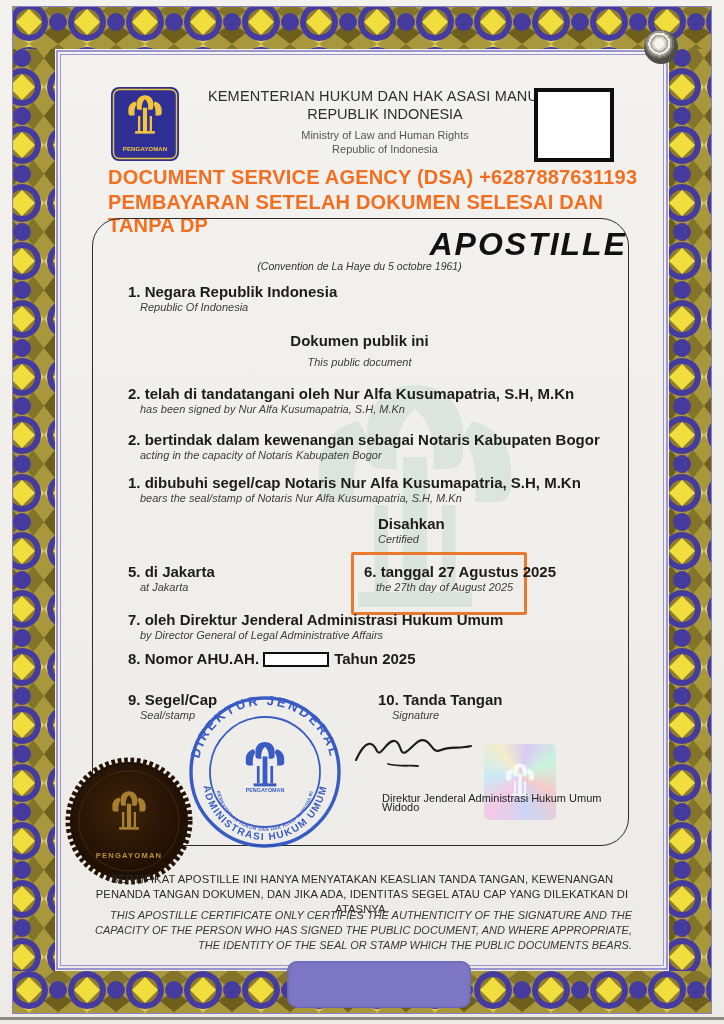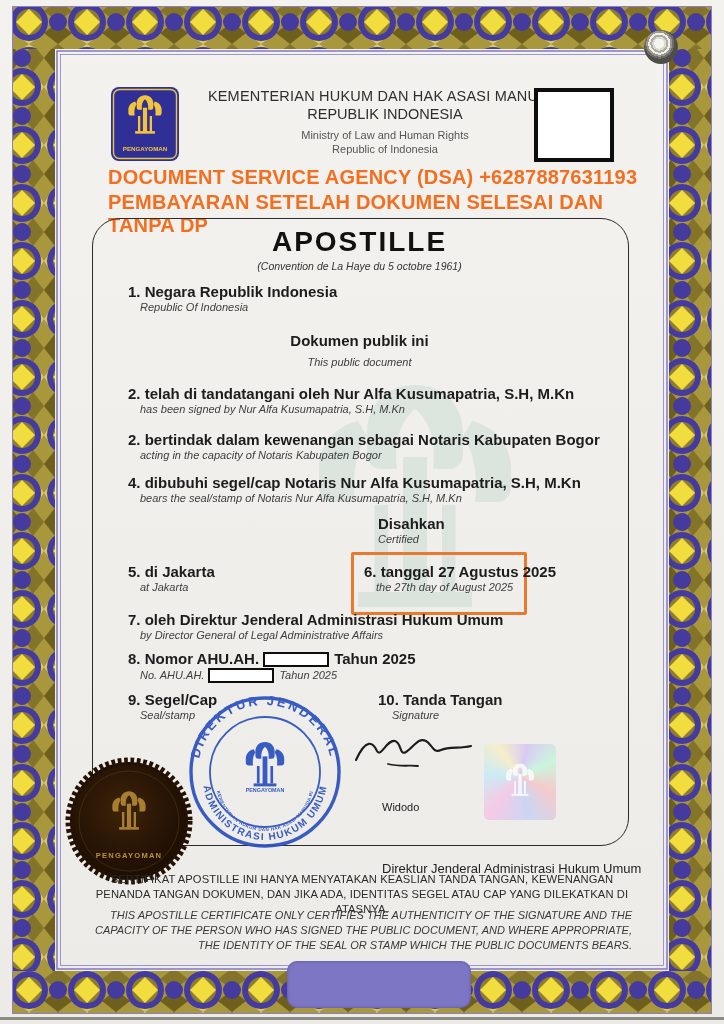--- a/index.html
+++ b/index.html
@@ -8,29 +8,29 @@
   .abs{position:absolute;}
   
   .h-line1{left:170px;top:88px;width:430px;text-align:center;font-size:14.5px;color:#2e2e2e;letter-spacing:.2px;}
   .h-line2{left:170px;top:106px;width:430px;text-align:center;font-size:14.5px;color:#2e2e2e;}
   .h-en1{left:170px;top:129px;width:430px;text-align:center;font-size:11px;color:#555;}
   .h-en2{left:170px;top:143px;width:430px;text-align:center;font-size:11px;color:#555;}
   .promo{left:108px;width:540px;font-size:20px;font-weight:700;color:#f26f21;letter-spacing:.2px;}
   .promo1{top:166px;} .promo2{top:191px;}
   .redact-big{left:534px;top:88px;width:72px;height:66px;background:#fff;border:4px solid #0d0d0d;}
   .cert-box{left:92px;top:218px;width:535px;height:626px;border:1.6px solid #2b2b2b;border-radius:28px;}
-  .cert-title{left:92px;top:226px;width:535px;text-align:center;font-size:28px;font-weight:700;color:#111;letter-spacing:2px;}
+  .cert-title{left:92px;top:226px;width:535px;text-align:right;font-size:32px;font-weight:700;color:#111;letter-spacing:2px;font-style:italic;}
   .convention{left:92px;top:260px;width:535px;text-align:center;font-size:10.5px;font-style:italic;color:#333;}
   .lbl{font-size:15px;font-weight:700;color:#1c1c1c;}
   .sub{font-size:11px;font-style:italic;color:#3d3d3d;}
   .center-col{left:92px;width:535px;text-align:center;}
   .redact-sm{display:inline-block;width:62px;height:11px;background:#fff;border:2.5px solid #0d0d0d;vertical-align:middle;margin:0 5px 2px 4px;}
   .orange-box{left:351px;top:552px;width:170px;height:57px;border:3px solid #e8792e;border-radius:2px;}
   .sign-name{left:382px;top:801px;font-size:11px;color:#222;}
-  .sign-title{left:382px;top:861px;font-size:13px;color:#222;text-align:center;}
+  .sign-title{left:382px;top:792px;font-size:11px;color:#222;text-align:center;}
   .footer-id{left:92px;top:872px;width:540px;text-align:center;font-size:11.2px;color:#2b2b2b;line-height:15px;letter-spacing:.1px;}
   .footer-en{left:92px;top:908px;width:540px;text-align:right;font-size:11px;font-style:italic;color:#383838;line-height:15px;}
   .sticker{left:287px;top:961px;width:184px;height:47px;background:#7d76c5;border-radius:10px;box-shadow:0 0 3px rgba(40,35,100,.5) inset;}
   .grommet{left:644px;top:30px;width:34px;height:34px;border-radius:50%;
     background:radial-gradient(circle at 45% 40%, #f5f4ef 0 5px, #dcdad2 5px 7px, #aeaba2 7px 9px, #efeee7 9px 11px, #9a978e 11px 13px, #6f6c64 13px 15px, #4e4d47 15px);}
   .holo{left:484px;top:744px;width:72px;height:76px;border-radius:5px;opacity:.92;
     background:conic-gradient(from 220deg at 50% 42%, #f6c8e6, #c8ebf6, #f6eec8, #d8c8f6, #c8f6dc, #f6c8ca, #c8d5f6, #f6c8e6);}
   .holo svg{position:absolute;left:14px;top:8px;}
   .bottom-edge{left:0;top:1017px;width:724px;height:2.5px;background:#8d8d88;}
 </style>
@@ -126,37 +126,36 @@
   <div class="abs lbl" style="left:128px;top:283px">1. Negara Republik Indonesia</div>
   <div class="abs sub" style="left:140px;top:301px">Republic Of Indonesia</div>
 
   <div class="abs lbl center-col" style="top:332px">Dokumen publik ini</div>
   <div class="abs sub center-col" style="top:356px">This public document</div>
 
   <div class="abs lbl" style="left:128px;top:385px">2. telah di tandatangani oleh Nur Alfa Kusumapatria, S.H, M.Kn</div>
   <div class="abs sub" style="left:140px;top:403px">has been signed by Nur Alfa Kusumapatria, S.H, M.Kn</div>
   <div class="abs lbl" style="left:128px;top:431px">2. bertindak dalam kewenangan sebagai Notaris Kabupaten Bogor</div>
   <div class="abs sub" style="left:140px;top:449px">acting in the capacity of Notaris Kabupaten Bogor</div>
-  <div class="abs lbl" style="left:128px;top:474px">4. dibubuhi segel/cap Notaris Nur Alfa Kusumapatria, S.H, M.Kn</div>
+  <div class="abs lbl" style="left:128px;top:474px">1. dibubuhi segel/cap Notaris Nur Alfa Kusumapatria, S.H, M.Kn</div>
   <div class="abs sub" style="left:140px;top:492px">bears the seal/stamp of Notaris Nur Alfa Kusumapatria, S.H, M.Kn</div>
 
   <div class="abs lbl" style="left:378px;top:515px">Disahkan</div>
   <div class="abs sub" style="left:378px;top:533px">Certified</div>
 
   <div class="abs lbl" style="left:128px;top:563px">5. di Jakarta</div>
   <div class="abs sub" style="left:140px;top:581px">at Jakarta</div>
   <div class="abs orange-box"></div>
   <div class="abs lbl" style="left:364px;top:563px">6. tanggal 27 Agustus 2025</div>
   <div class="abs sub" style="left:376px;top:581px">the 27th day of August 2025</div>
 
   <div class="abs lbl" style="left:128px;top:611px">7. oleh Direktur Jenderal Administrasi Hukum Umum</div>
   <div class="abs sub" style="left:140px;top:629px">by Director General of Legal Administrative Affairs</div>
 
   <div class="abs lbl" style="left:128px;top:650px"><span>8. Nomor AHU.AH.</span><span class="redact-sm"></span><span>Tahun 2025</span></div>
-  <div class="abs sub" style="left:140px;top:668px"><span>No. AHU.AH.</span><span class="redact-sm"></span><span>Tahun 2025</span></div>
 
   <div class="abs lbl" style="left:128px;top:691px">9. Segel/Cap</div>
   <div class="abs sub" style="left:140px;top:709px">Seal/stamp</div>
   <div class="abs lbl" style="left:378px;top:691px">10. Tanda Tangan</div>
   <div class="abs sub" style="left:392px;top:709px">Signature</div>
 
   <svg class="abs" style="left:185px;top:692px;opacity:.92" width="160" height="160" viewBox="0 0 160 160">
     <defs>
       <path id="arcTop" d="M13 80 A67 67 0 0 1 147 80"></path>
       <path id="arcBottom" d="M18 86 A62 62 0 0 0 142 86"></path>

